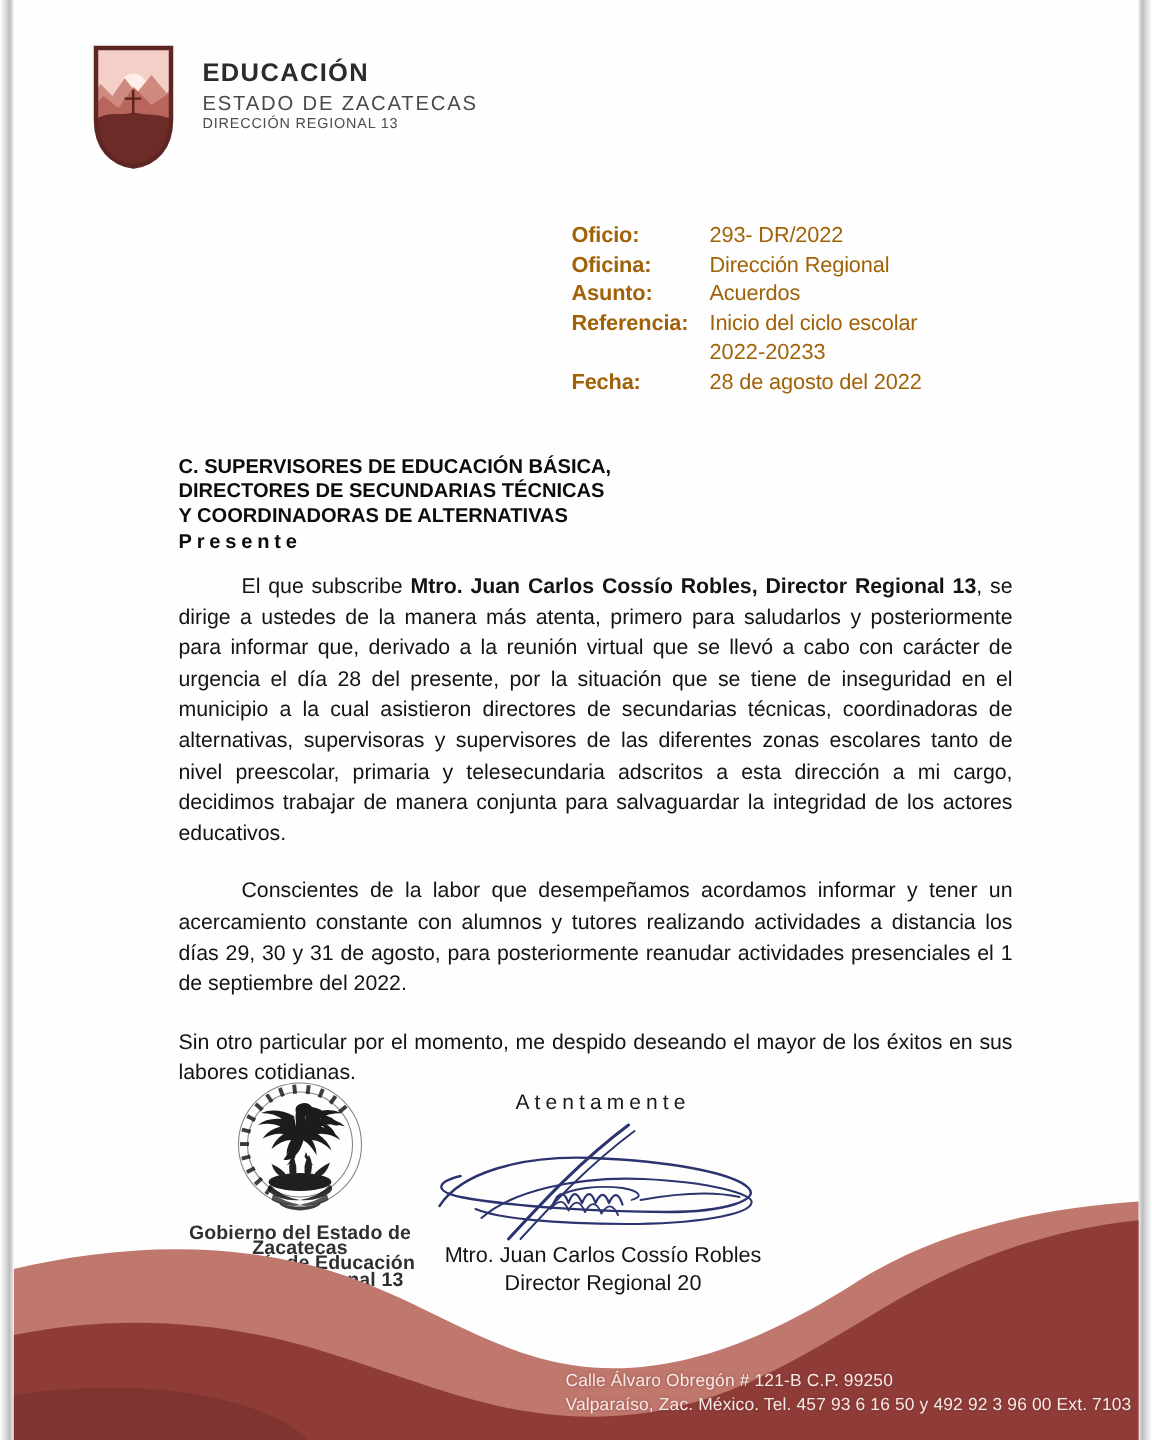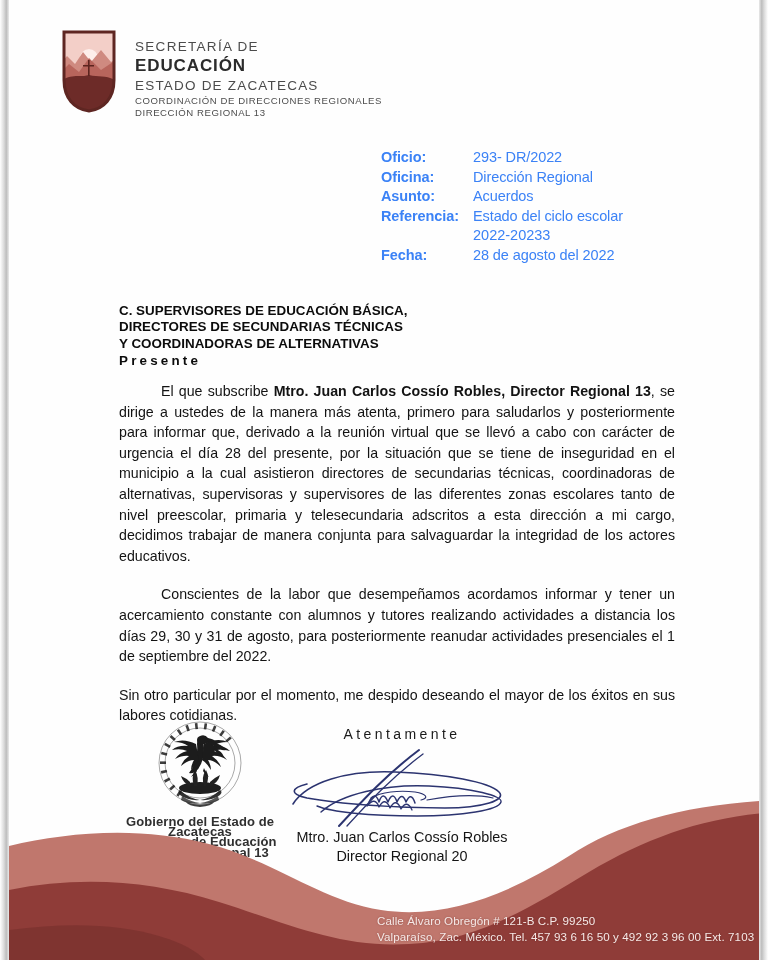--- a/index.html
+++ b/index.html
@@ -85,21 +85,21 @@
     color: #4d4d4d;
     line-height: 1.28;
   }
 
   
   .meta {
     position: absolute;
     left: 372px;
     top: 148px;
     font-size: 14.5px;
-    color: #3b82f6;
+    color: #a16207;
   }
   .meta-row {
     display: flex;
     line-height: 19.6px;
   }
   .meta-label {
     width: 92px;
     flex: none;
     font-weight: bold;
     letter-spacing: -0.1px;
@@ -237,44 +237,42 @@
             <path d="M0 40 L10 28 L18 36 L26 24 L34 34 L44 22 L54 34 L64 28 L64 88 L0 88 Z" fill="#cf8a80"></path>
             <path d="M0 48 L12 36 L22 44 L32 30 L44 42 L56 34 L64 42 L64 88 L0 88 Z" fill="#b8655c"></path>
             <path d="M0 56 C14 44 22 50 32 47 C44 50 52 46 64 56 L64 88 L0 88 Z" fill="#6d2b28"></path>
             <rect x="31" y="32" width="1.6" height="16" fill="#5c241f"></rect>
             <rect x="26" y="37" width="11" height="1.5" fill="#5c241f"></rect>
           </g>
           <path d="M7 4 H57 V52 C57 70 47 81 32 83 C17 81 7 70 7 52 Z" fill="none" stroke="#5e2622" stroke-width="3"></path>
         </svg>
       </div>
       <div class="lh-text">
-        <div class="lh-l1">SECRETARÍA DE</div>
         <div class="lh-l2">EDUCACIÓN</div>
         <div class="lh-l3">ESTADO DE ZACATECAS</div>
-        <div class="lh-l4">COORDINACIÓN DE DIRECCIONES REGIONALES</div>
         <div class="lh-l5">DIRECCIÓN REGIONAL 13</div>
       </div>
     </div>
 
     <div class="meta">
       <div class="meta-row">
         <span class="meta-label">Oficio:</span>
         <span class="meta-value">293- DR/2022</span>
       </div>
       <div class="meta-row">
         <span class="meta-label">Oficina:</span>
         <span class="meta-value">Dirección Regional</span>
       </div>
       <div class="meta-row">
         <span class="meta-label">Asunto:</span>
         <span class="meta-value">Acuerdos</span>
       </div>
       <div class="meta-row">
         <span class="meta-label">Referencia:</span>
-        <span class="meta-value">Estado del ciclo escolar</span>
+        <span class="meta-value">Inicio del ciclo escolar</span>
       </div>
       <div class="meta-cont">2022-20233</div>
       <div class="meta-row">
         <span class="meta-label">Fecha:</span>
         <span class="meta-value">28 de agosto del 2022</span>
       </div>
     </div>
 
     <div class="addressee">
       <div>C. SUPERVISORES DE EDUCACIÓN BÁSICA,</div>

